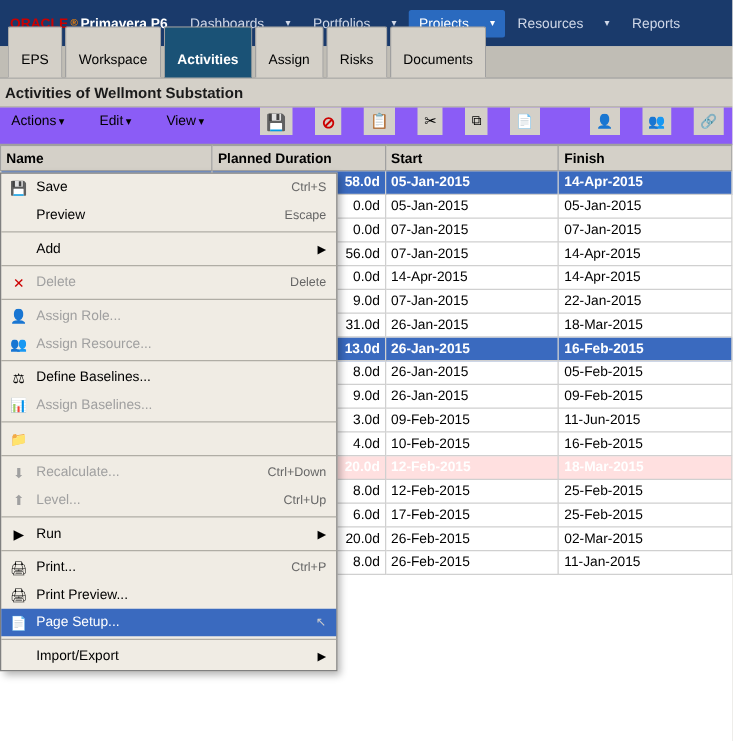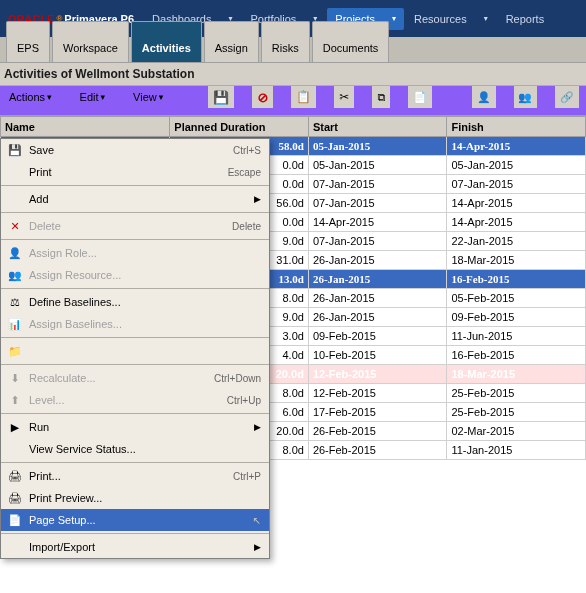--- a/index.html
+++ b/index.html
@@ -125,21 +125,21 @@
       text-align: left;
       font-weight: bold;
       height: 20px;
     }
     .data-table td {
       border: 1px solid #d0d0d0;
       padding: 2px 4px;
       height: 19px;
       white-space: nowrap;
     }
-    .data-table tr.highlight { background: #dce6f5; font-family: Liberation Serif, serif; }
+    .data-table tr.highlight { background: #dce6f5; }
     .data-table tr.bold-row td { font-weight: bold; }
     .data-table tr.highlight.bold-row { background: #3a6abf; color: white; }
     .data-table tr.pink-highlight { background: #ffe0e0; }
     .col-name { width: 110px; }
     .col-duration { width: 90px; text-align: right; }
     .col-start { width: 90px; }
     .col-finish { width: 90px; }
 
     
     .dropdown-menu {
@@ -433,21 +433,21 @@
   <div class="dropdown-menu">
 
     <div class="menu-item">
       <span class="icon-area" style="font-size:11px;">💾</span>
       <span>Save</span>
       <span class="shortcut">Ctrl+S</span>
     </div>
 
     <div class="menu-item">
       <span class="icon-area"></span>
-      <span>Print</span>
+      <span>Preview</span>
       <span class="shortcut">Escape</span>
     </div>
     <div class="menu-separator"></div>
 
     <div class="menu-item">
       <span class="icon-area"></span>
       <span>Add</span>
       <span class="submenu-arrow">▶</span>
     </div>
     <div class="menu-separator"></div>
@@ -499,24 +499,20 @@
       <span class="shortcut">Ctrl+Up</span>
     </div>
     <div class="menu-separator"></div>
 
     <div class="menu-item">
       <span class="icon-area" style="font-size:11px;">▶</span>
       <span>Run</span>
       <span class="submenu-arrow">▶</span>
     </div>
 
-    <div class="menu-item">
-      <span class="icon-area"></span>
-      <span>View Service Status...</span>
-    </div>
     <div class="menu-separator"></div>
 
     <div class="menu-item">
       <span class="icon-area" style="font-size:11px;">🖨</span>
       <span>Print...</span>
       <span class="shortcut">Ctrl+P</span>
     </div>
 
     <div class="menu-item">
       <span class="icon-area" style="font-size:11px;">🖨</span>

